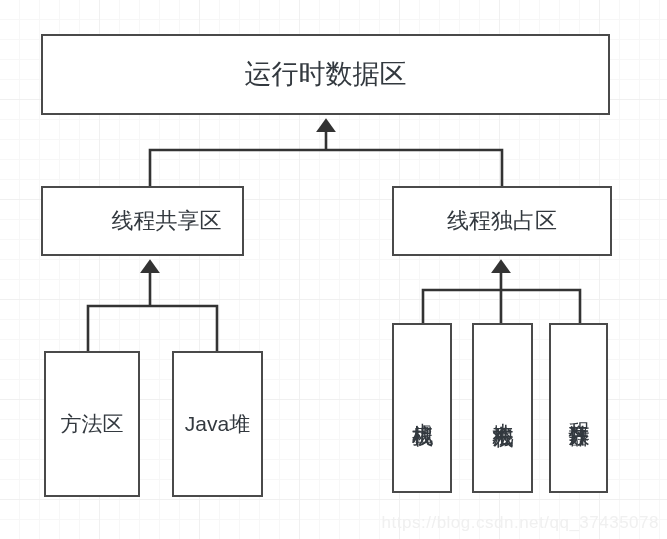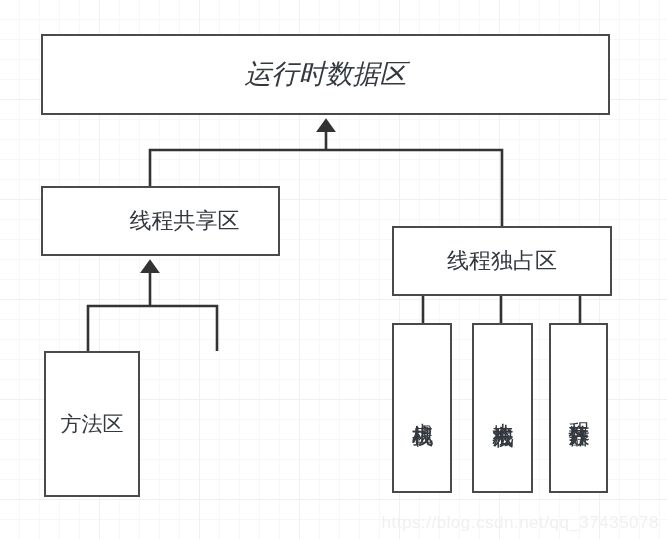--- a/index.html
+++ b/index.html
@@ -108,36 +108,39 @@
       <path d="M 501 323 L 501 290"></path>
     </g>
     <g stroke="#333333" stroke-width="2.6" fill="none">
       <path d="M 580 323 L 580 290 L 501 290"></path>
     </g>
     <g stroke="#333333" stroke-width="2.6" fill="none">
       <path d="M 501 290 L 501 265" marker-end="url(#arrowhead)"></path>
     </g>
   </svg>
 
-  <div class="node" style="left:41px; top:34px; width:569px; height:81px; font-size:27px;font-style:italic;">
+  <div class="node" style="left:41px; top:34px; width:569px; height:81px; font-size:27px;">
     <span class="label">运行时数据区</span>
   </div>
 
-  <div class="node" style="left:41px; top:186px; width:239px; height:70px; font-size:22px;padding-left:48px;">
+  <div class="node" style="left:41px; top:186px; width:203px; height:70px; font-size:22px;padding-left:48px;">
     <span class="label">线程共享区</span>
   </div>
 
-  <div class="node" style="left:392px; top:186px; width:220px; height:70px; font-size:22px;margin-top:40px;">
+  <div class="node" style="left:392px; top:186px; width:220px; height:70px; font-size:22px;">
     <span class="label">线程独占区</span>
   </div>
 
   <div class="node" style="left:44px; top:351px; width:96px; height:146px; font-size:21px;">
     <span class="label">方法区</span>
   </div>
 
+  <div class="node" style="left:172px; top:351px; width:91px; height:146px; font-size:21px;">
+    <span class="label">Java堆</span>
+  </div>
 
   <div class="node vert" style="left:392px; top:323px; width:60px; height:170px; font-size:21px;">
     <span class="label">虚拟机栈</span>
   </div>
 
   <div class="node vert" style="left:472px; top:323px; width:61px; height:170px; font-size:21px;">
     <span class="label">本地方法栈</span>
   </div>
 
   <div class="node vert" style="left:549px; top:323px; width:59px; height:170px; font-size:21px;">

